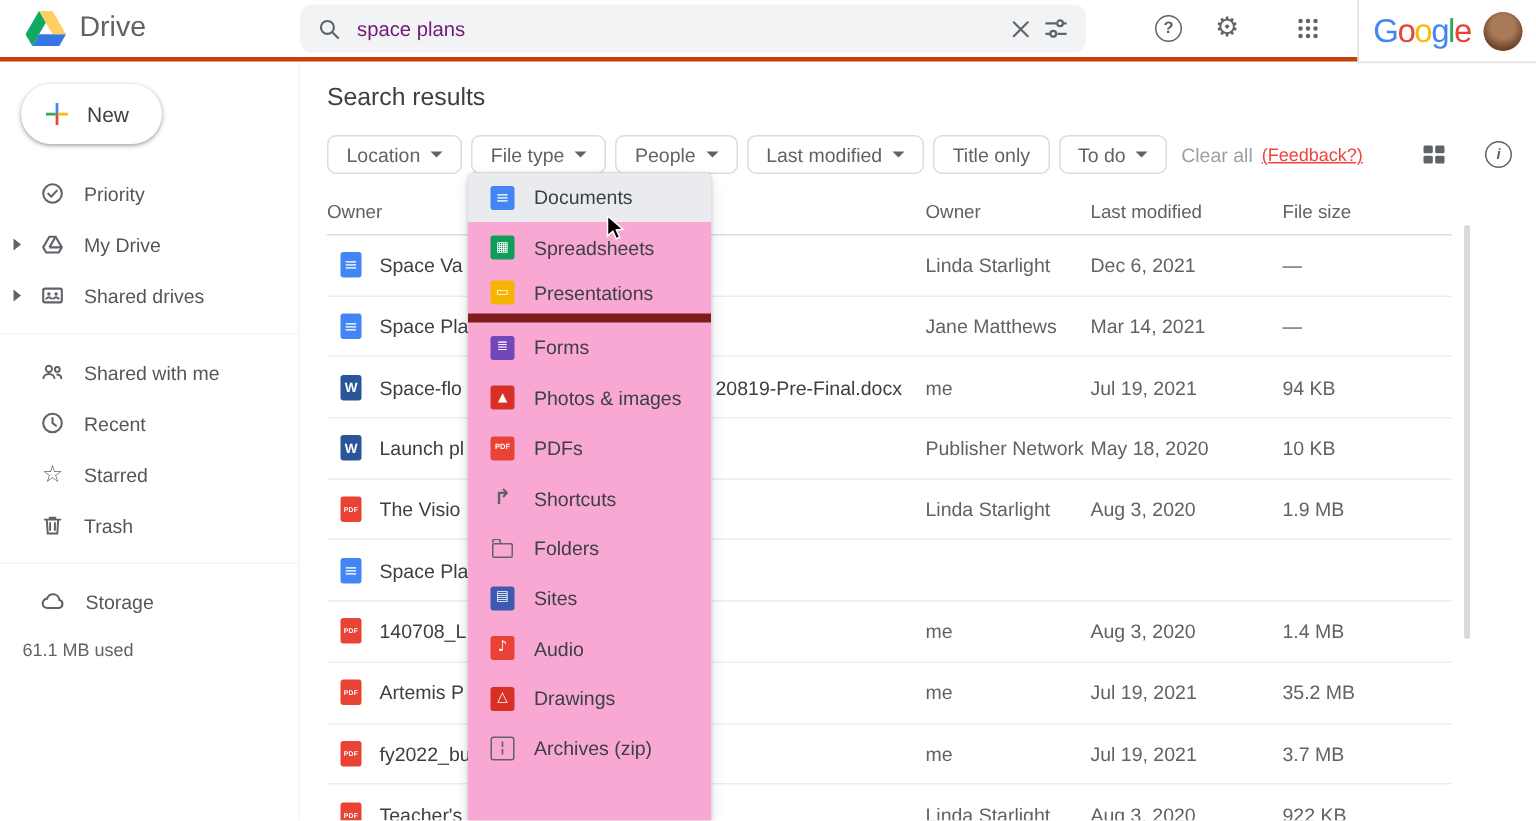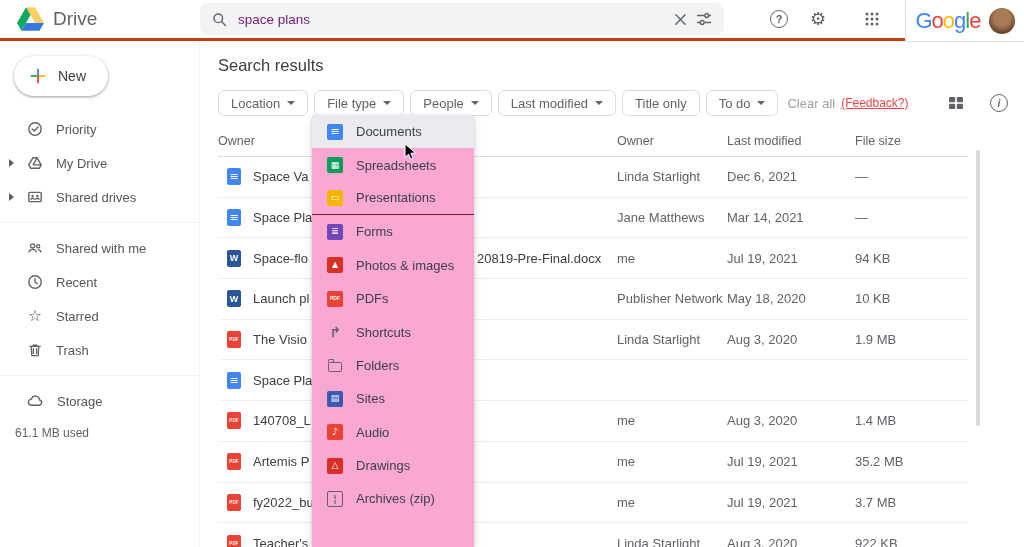--- a/index.html
+++ b/index.html
@@ -76,21 +76,21 @@
   .fic[data-icon="word"]::after{content:"W";color:#fff;font-size:9px;font-weight:700;font-family:"Liberation Sans",sans-serif}
   .fic[data-icon="pdf"]{background:#e94335}
   .fic[data-icon="pdf"]::after{content:"PDF";color:#fff;font-size:4.5px;font-weight:700;letter-spacing:.2px;font-family:"Liberation Sans",sans-serif}
 
   
   .menu{position:absolute;left:312px;top:115px;width:162px;bottom:0;background:#f9a8d4;z-index:8;
         border-radius:4px 4px 0 0;box-shadow:0 1px 3px rgba(0,0,0,.18),0 4px 10px rgba(0,0,0,.12);overflow:hidden}
   .menu-item{height:33.4px;display:flex;align-items:center;gap:13px;padding-left:15px;
              font-size:13px;color:#3c4043;cursor:pointer;box-sizing:border-box}
   .menu-item.selected{background:#e9ebee}
-  .menu-item.has-sep{border-bottom:1px solid #7f1d1d}
+  .menu-item.has-sep{border-bottom:6px solid #7f1d1d}
   .mic{width:16px;height:16px;border-radius:2px;display:flex;align-items:center;justify-content:center;
        flex:none;color:#fff;position:relative}
   .mic::after{font-family:"DejaVu Sans",sans-serif;line-height:1}
   .mic[data-icon="docs"]::after{content:"\2261";font-size:11px}
   .mic[data-icon="sheets"]::after{content:"\25A6";font-size:9px}
   .mic[data-icon="slides"]::after{content:"\25AD";font-size:9px}
   .mic[data-icon="forms"]::after{content:"\2263";font-size:9px}
   .mic[data-icon="photos"]::after{content:"\25B2";font-size:8px}
   .mic[data-icon="pdf"]::after{content:"PDF";font-size:5px;font-weight:700;font-family:"Liberation Sans",sans-serif}
   .mic[data-icon="video"]::after{content:"\25B6";font-size:8px}

